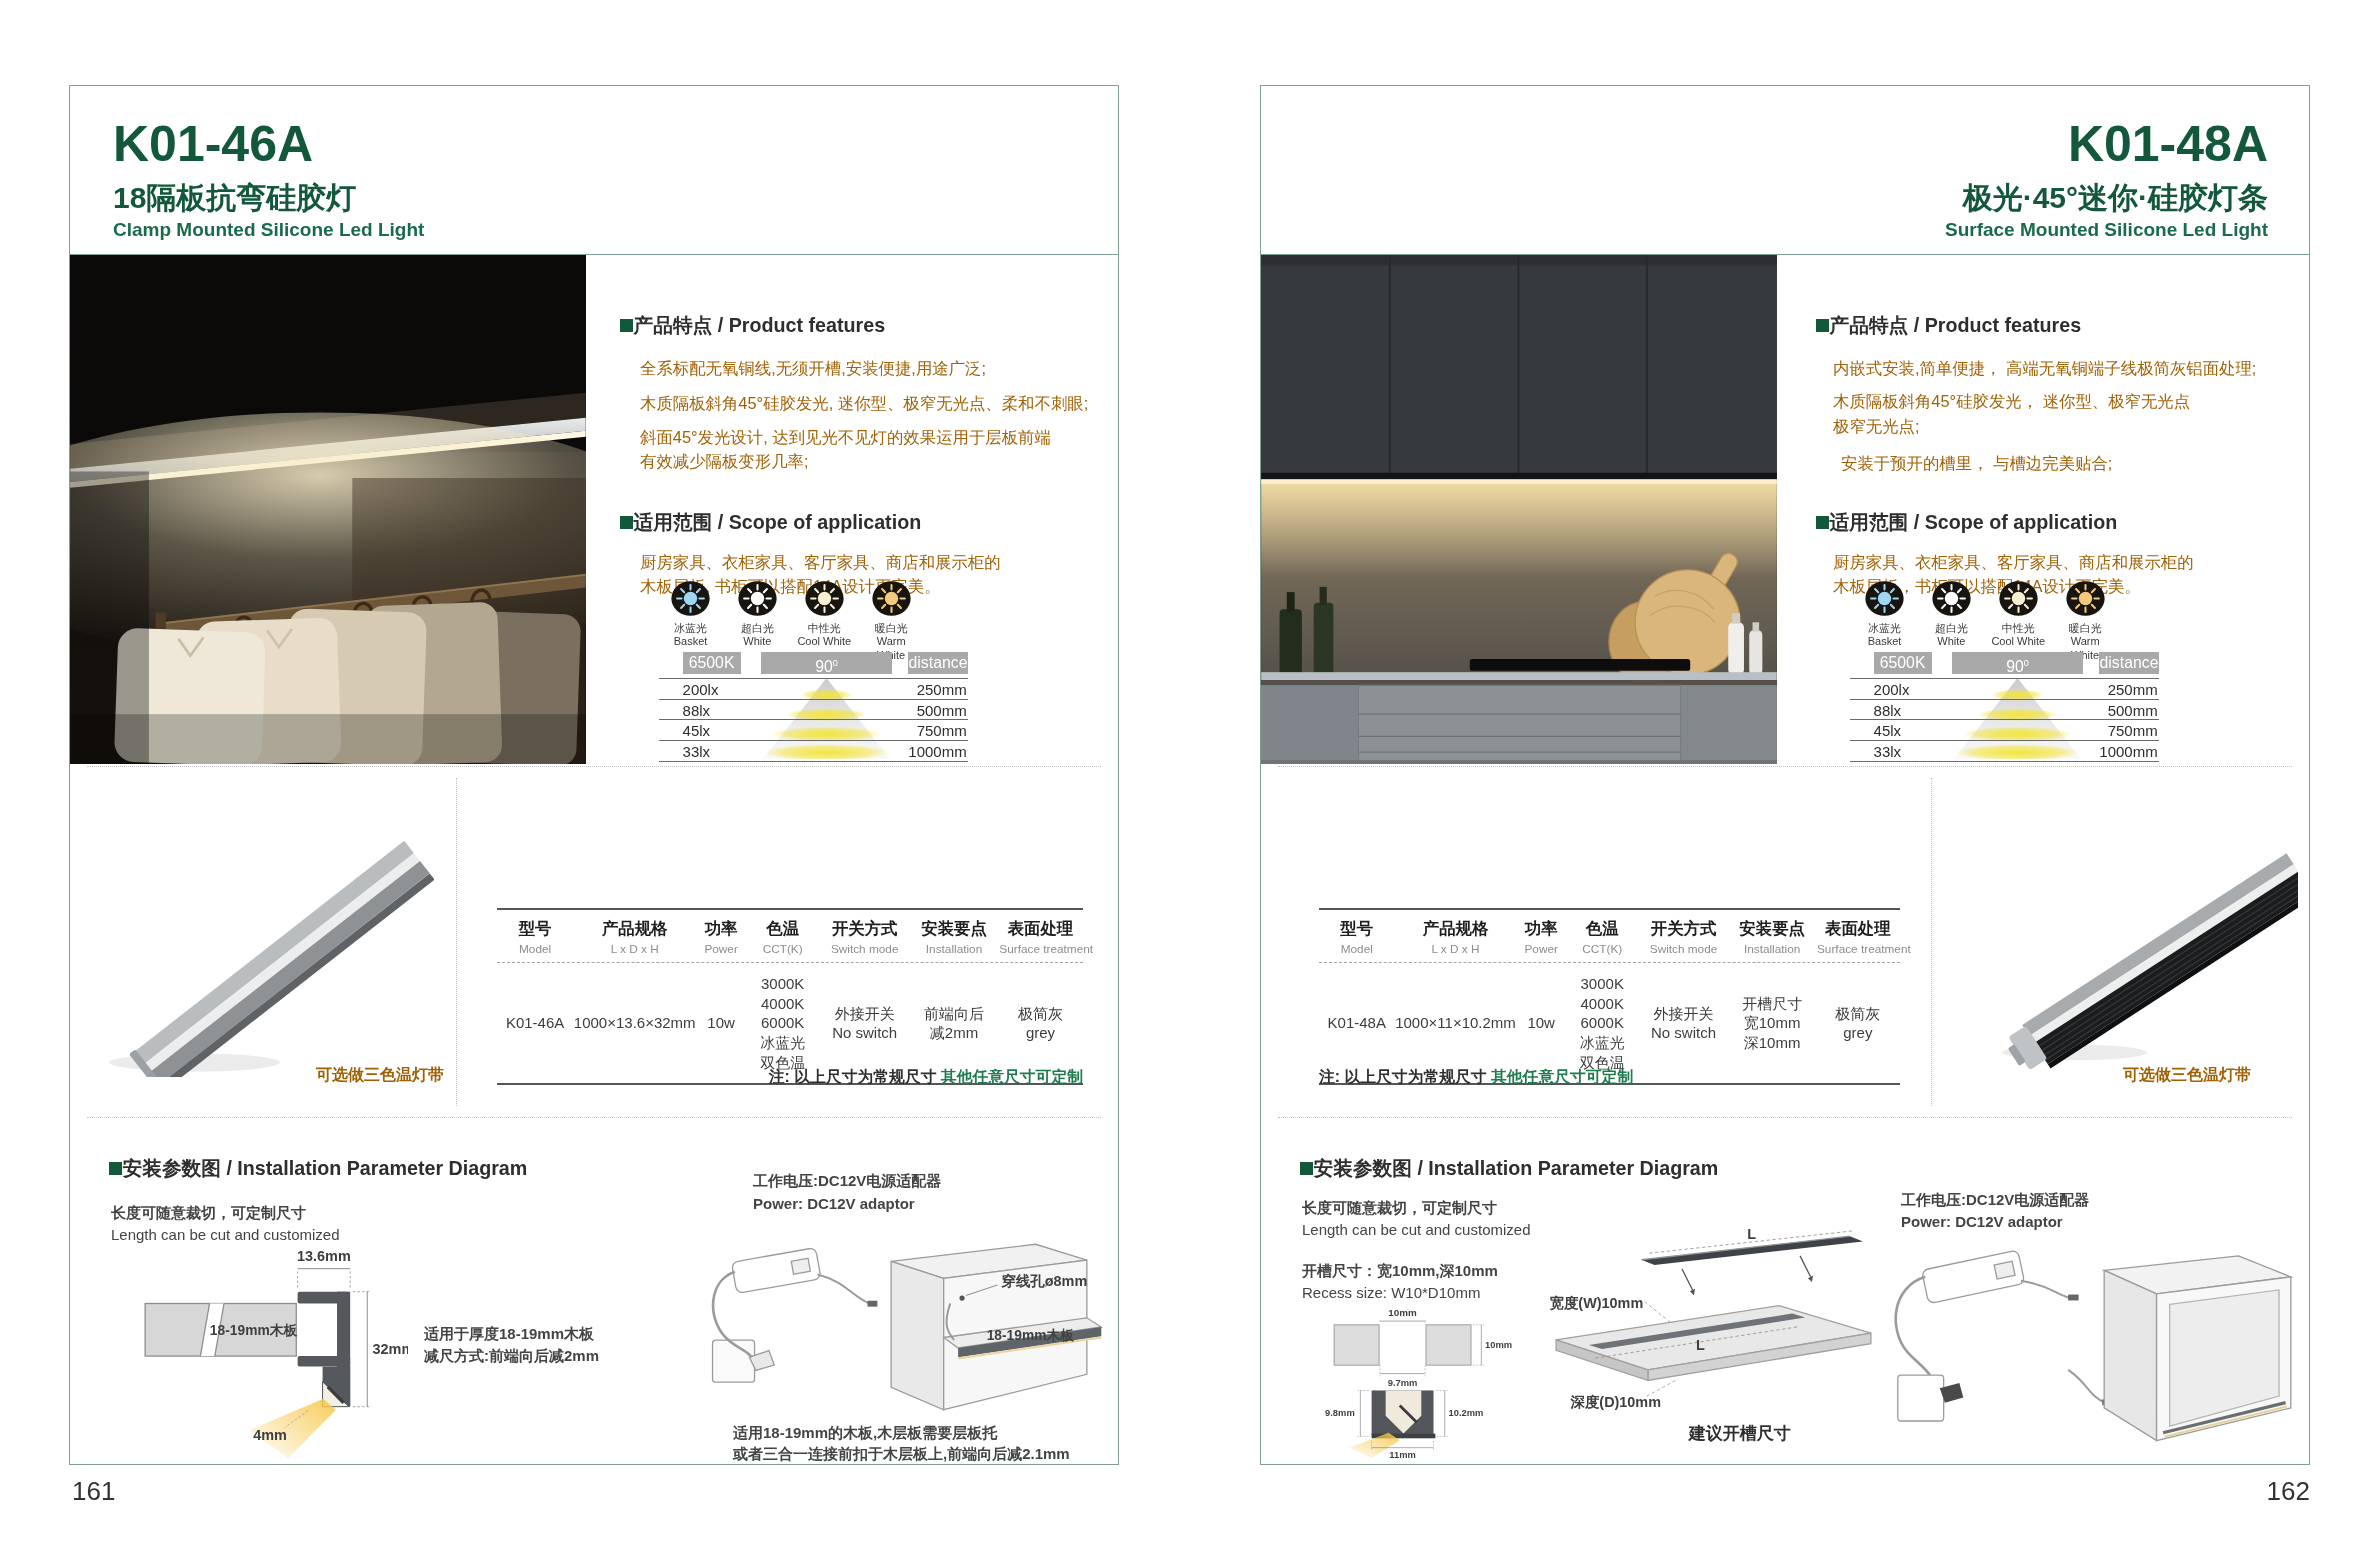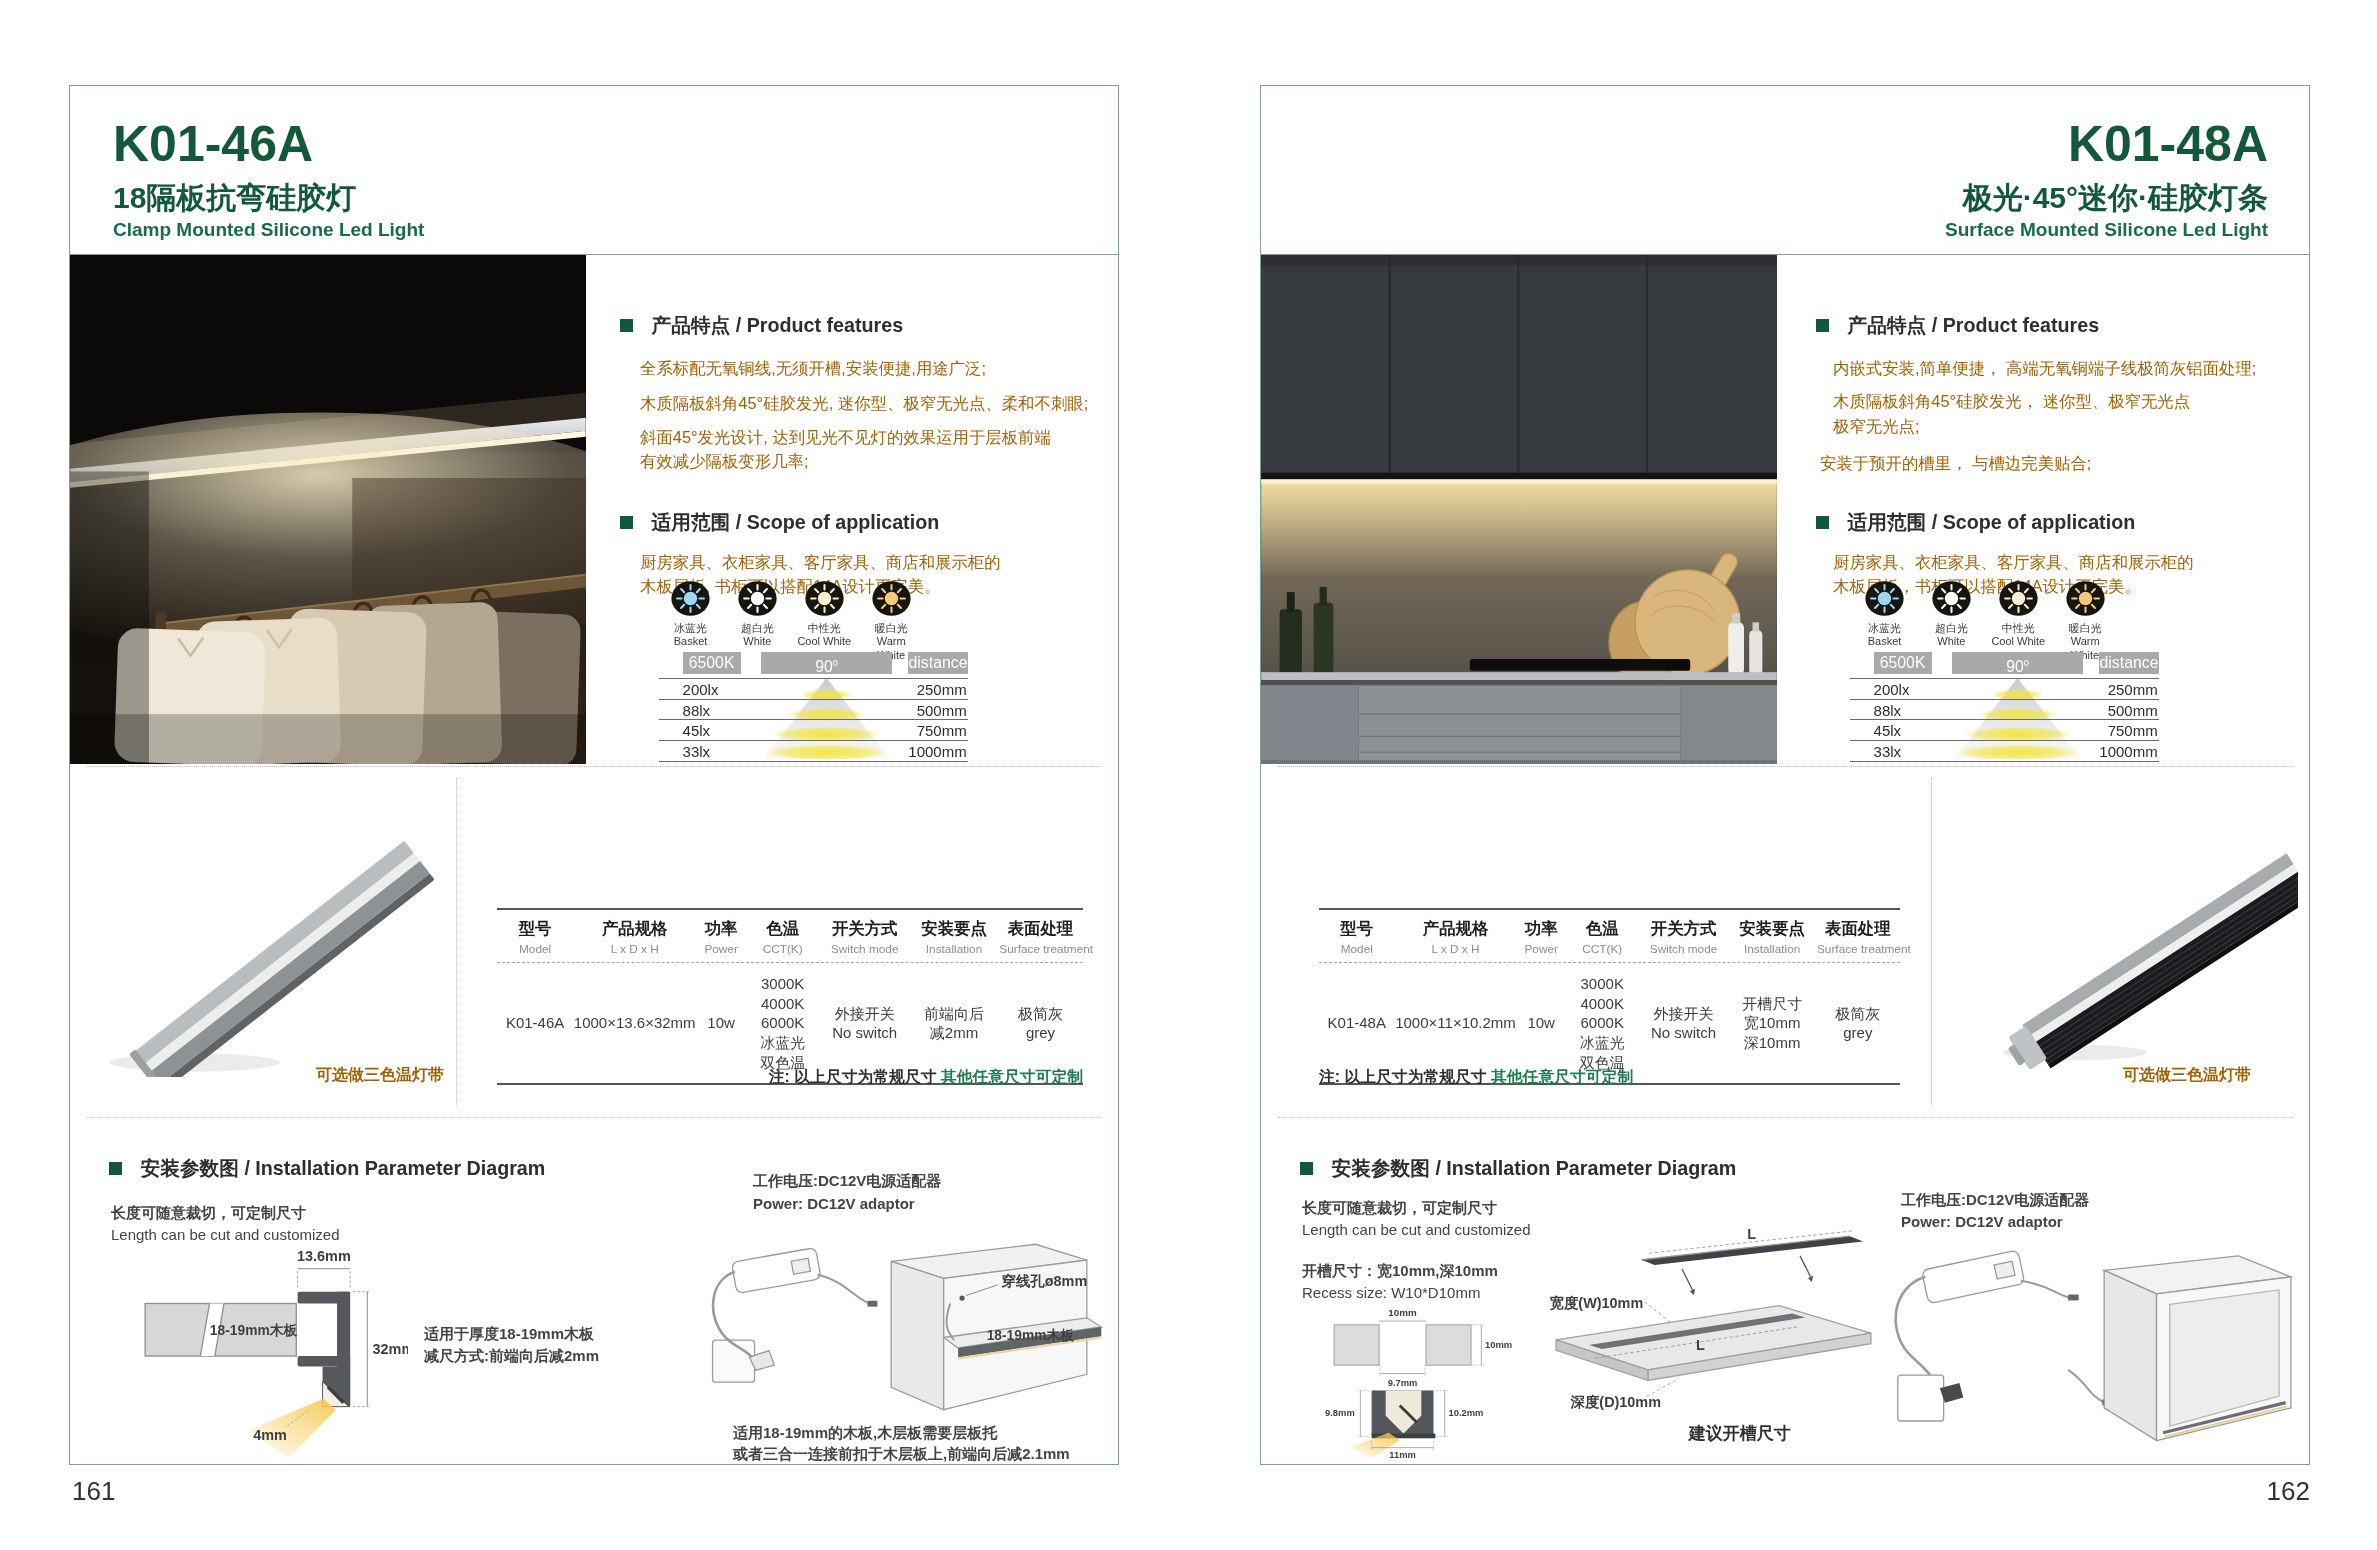--- a/index.html
+++ b/index.html
@@ -10,21 +10,21 @@
   
   .hdr{position:absolute;top:31.5px;}
   .hdrL{left:43px;text-align:left;}
   .hdrR{right:41px;text-align:right;}
   .model{font-size:50px;font-weight:bold;color:#14583c;line-height:1.05;}
   .sub-cn{font-size:30px;font-weight:bold;color:#14583c;margin-top:7.9px;}
   .sub-en{font-size:19px;font-weight:bold;color:#1a6b4a;margin-top:0;}
   .hrule{position:absolute;left:-0.7px;right:-0.7px;top:168px;border-top:1.3px solid #80a090;}
   .photo{position:absolute;left:0;top:169px;width:516px;height:509px;overflow:hidden;background:#111;}
   
-  .sec-h{position:absolute;display:flex;align-items:center;gap:19px;font-size:19.7px;font-weight:bold;color:#2e2e2e;white-space:nowrap;}
+  .sec-h{position:absolute;display:flex;align-items:center;gap:1px;font-size:19.7px;font-weight:bold;color:#2e2e2e;white-space:nowrap;}
   .sec-h .sq{width:12.5px;height:12.5px;background:#14583c;flex:none;}
   .tline{position:absolute;font-size:16.4px;color:#a16207;white-space:nowrap;line-height:24px;text-align:right;}
   
   .lights{position:absolute;display:flex;gap:7.9px;}
   .light{width:59px;text-align:center;}
   .light svg{width:41px;height:37px;}
   .lcn{font-size:11px;color:#3a3a3a;margin-top:2.6px;line-height:13.8px;}
   .len{font-size:11px;color:#3a3a3a;line-height:13.8px;}
   
   .phot{position:absolute;width:309px;height:106px;}
@@ -469,21 +469,21 @@
       </svg>
     </div>
 
     <div class="sec-h" style="left:555px;top:226px;">
       <span class="sq"></span>
       <span>产品特点 / Product features</span>
     </div>
     <div class="tline" style="left:572px;top:270px;">内嵌式安装,简单便捷， 高端无氧铜端子线极简灰铝面处理;</div>
     <div class="tline" style="left:572px;top:303px;">木质隔板斜角45°硅胶发光， 迷你型、极窄无光点</div>
     <div class="tline" style="left:572px;top:328px;">极窄无光点;</div>
-    <div class="tline" style="left:559px;top:365px;">安装于预开的槽里， 与槽边完美贴合;</div>
+    <div class="tline" style="left:580px;top:365px;">安装于预开的槽里， 与槽边完美贴合;</div>
 
     <div class="sec-h" style="left:555px;top:423px;">
       <span class="sq"></span>
       <span>适用范围 / Scope of application</span>
     </div>
     <div class="tline" style="left:572px;top:464px;">厨房家具、衣柜家具、客厅家具、商店和展示柜的</div>
     <div class="tline" style="left:572px;top:488px;">木板层板，书柜可以搭配14A设计更完美。</div>
 
     <div class="lights" style="left:594px;top:494px;">
       <div class="light">

